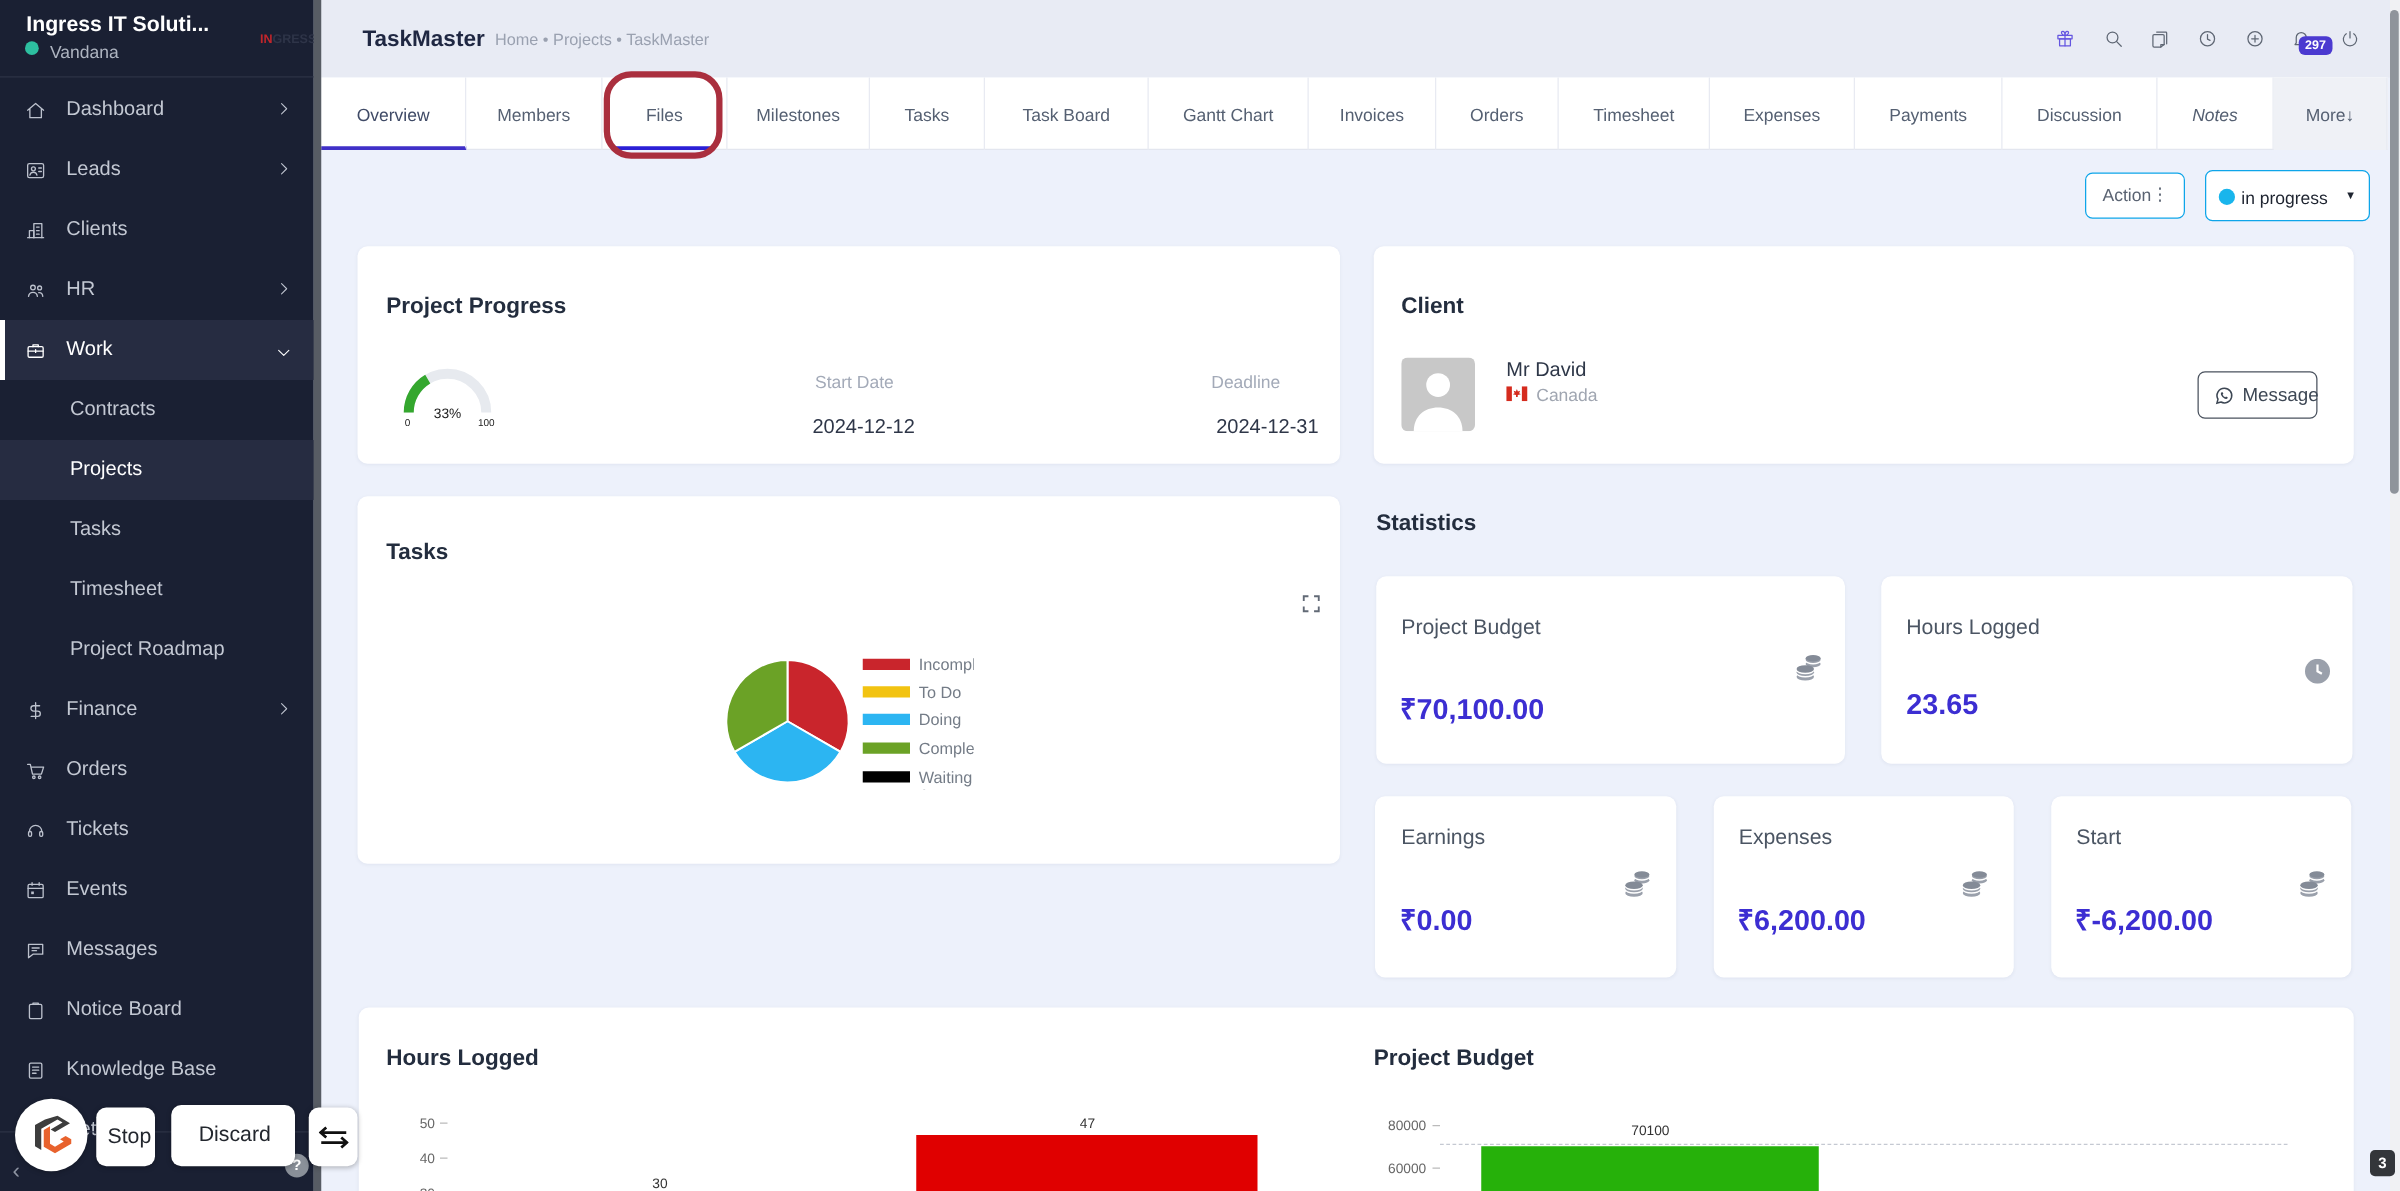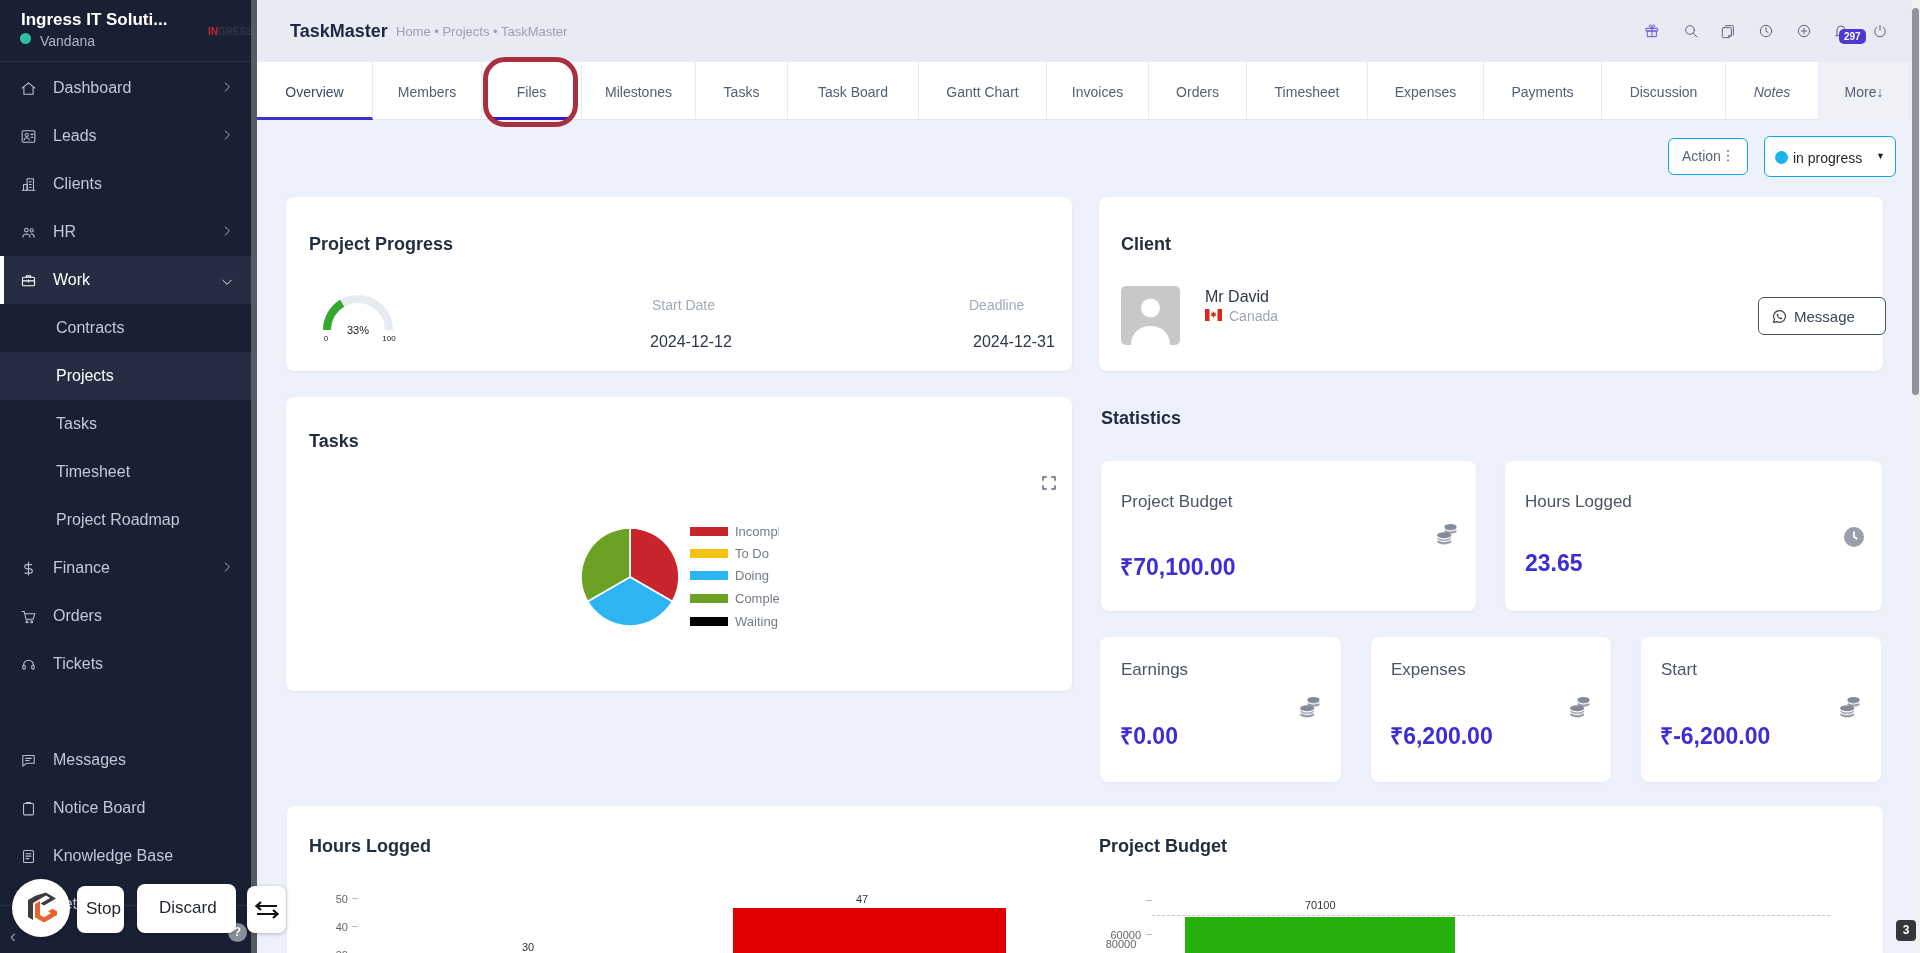--- a/index.html
+++ b/index.html
@@ -151,20 +151,28 @@
       <span class="txt">Orders</span>
     </div>
   <div class="mi" style="top:640px">
       <svg class="s ic" viewBox="0 0 24 24">
         <path d="M5 13a7 7 0 0 1 14 0"></path>
         <rect x="4" y="13" width="3.4" height="5.5" rx="1.5"></rect>
         <rect x="16.6" y="13" width="3.4" height="5.5" rx="1.5"></rect>
       </svg>
       <span class="txt">Tickets</span>
     </div>
+  <div class="mi" style="top:688px">
+      <svg class="s ic" viewBox="0 0 24 24">
+        <rect x="3.5" y="5" width="17" height="15" rx="1.5"></rect>
+        <path d="M3.5 9.5h17M8 3v3M16 3v3"></path>
+        <rect x="7" y="13" width="3" height="3" fill="#bcc1cd" stroke="none"></rect>
+      </svg>
+      <span class="txt">Events</span>
+    </div>
   <div class="mi" style="top:736px">
       <svg class="s ic" viewBox="0 0 24 24">
         <path d="M4 5h16v11H9l-5 4z"></path>
         <path d="M8 9h8M8 12h5"></path>
       </svg>
       <span class="txt">Messages</span>
     </div>
   <div class="mi" style="top:784px">
       <svg class="s ic" viewBox="0 0 24 24">
         <rect x="5" y="5" width="14" height="16" rx="1.5"></rect>
@@ -310,21 +318,21 @@
   <path d="M10 59 c0-12 8.5-19 19.5-19s19.5 7 19.5 19z" fill="#fff"></path>
 </svg>
 <div class="abs" style="left:1205px; top:288px; font-size:16px; color:#2e3748;">Mr David</div>
 <svg class="abs" style="left:1205px; top:309px;" width="17" height="12" viewBox="0 0 17 12">
   <rect width="17" height="12" fill="#fff"></rect>
   <rect width="4.5" height="12" fill="#d52b1e"></rect>
   <rect x="12.5" width="4.5" height="12" fill="#d52b1e"></rect>
   <path d="M8.5 2.2l.8 1.9 1.8-.5-.8 2 1.5.8-2.6.6v1.5h-1.4V7l-2.6-.6 1.5-.8-.8-2 1.8.5z" fill="#d52b1e"></path>
 </svg>
 <div class="abs" style="left:1229px; top:308px; font-size:14px; color:#a0a6b1;">Canada</div>
-<div class="btn" style="left:1758px; top:297px; width:128px; height:38px; border-color:#4a525e;">
+<div class="btn" style="left:1758px; top:297px; width:96px; height:38px; border-color:#4a525e;">
   <svg class="abs" style="left:12px; top:10px;" width="17" height="17" viewBox="0 0 24 24" fill="none" stroke="#3d4754" stroke-width="1.7">
       <path d="M12 3.6a8.3 8.3 0 0 0-7.2 12.4L3.6 20.4l4.5-1.2A8.3 8.3 0 1 0 12 3.6z"></path>
       <path d="M9 8.2c-.5.2-1 .8-1 1.5 0 2.6 2.9 5.6 5.8 6.1.8.1 1.6-.3 1.9-1l.2-.6-2-1.2-.9.9c-1.3-.5-2.6-1.8-3.1-3.1l1-.8-1.2-2z" fill="#3d4754" stroke="none"></path>
     </svg>
   <span style="position:absolute; left:35px; top:10px; font-size:15px; color:#3d4754;">Message</span>
 </div>
 
 <div class="card" style="left:286px; top:397px; width:786px; height:294px;"></div>
 <div class="h2" style="left:309px; top:431px;">Tasks</div>
 <svg class="abs" style="left:1040px; top:474px;" width="18" height="18" viewBox="0 0 24 24" fill="none" stroke="#626a76" stroke-width="2">
@@ -423,24 +431,24 @@
 <div class="card" style="left:287px; top:806px; width:1596px; height:147px; border-radius:8px 8px 0 0;"></div>
 <div class="h2" style="left:309px; top:836px;">Hours Logged</div>
 <div class="h2" style="left:1099px; top:836px;">Project Budget</div>
 
 <div class="abs" style="left:328px; top:893px; width:20px; text-align:right; font-size:11px; color:#666;">50</div>
 <div class="abs" style="left:328px; top:921px; width:20px; text-align:right; font-size:11px; color:#666;">40</div>
 <div class="abs" style="left:328px; top:949px; width:20px; text-align:right; font-size:11px; color:#666;">30</div>
 <div class="abs" style="left:352px; top:898px; width:6px; height:1px; background:#bbb;"></div>
 <div class="abs" style="left:352px; top:926px; width:6px; height:1px; background:#bbb;"></div>
 <div class="abs" style="left:514px; top:941px; width:28px; text-align:center; font-size:11px; color:#333;">30</div>
-<div class="abs" style="left:856px; top:893px; width:28px; text-align:left; font-size:11px; color:#333;">47</div>
+<div class="abs" style="left:856px; top:893px; width:28px; text-align:center; font-size:11px; color:#333;">47</div>
 <div class="abs" style="left:733px; top:908px; width:273px; height:45px; background:#e00000;"></div>
 
-<div class="abs" style="left:1101px; top:895px; width:40px; text-align:center; font-size:11px; color:#666;margin-top:43px;">80000</div>
+<div class="abs" style="left:1101px; top:895px; width:40px; text-align:right; font-size:11px; color:#666;">80000</div>
 <div class="abs" style="left:1101px; top:929px; width:40px; text-align:right; font-size:11px; color:#666;">60000</div>
 <div class="abs" style="left:1146px; top:900px; width:6px; height:1px; background:#bbb;"></div>
 <div class="abs" style="left:1146px; top:934px; width:6px; height:1px; background:#bbb;"></div>
 <div class="abs" style="left:1305px; top:899px; width:30px; text-align:center; font-size:11px; color:#333;">70100</div>
 <div class="abs" style="left:1152px; top:915px; width:678px; height:0; border-top:1px dashed #c5c9d2;"></div>
 <div class="abs" style="left:1185px; top:917px; width:270px; height:36px; background:#26b10a;"></div>
 
 <div class="fbtn" style="left:12px; top:879px; width:58px; height:58px; border-radius:50%;">
   <svg class="abs" style="left:11px; top:10px;" width="36" height="38" viewBox="0 0 36 38">
     <path d="M13 10.5 L5 15 V32 L10 35 V18 L23 10.5 L27 13 L17.5 18.5 L21 20.5 L33 13.5 L23 7.5 Z" fill="#3d3d3d" transform="translate(0,-4)"></path>

